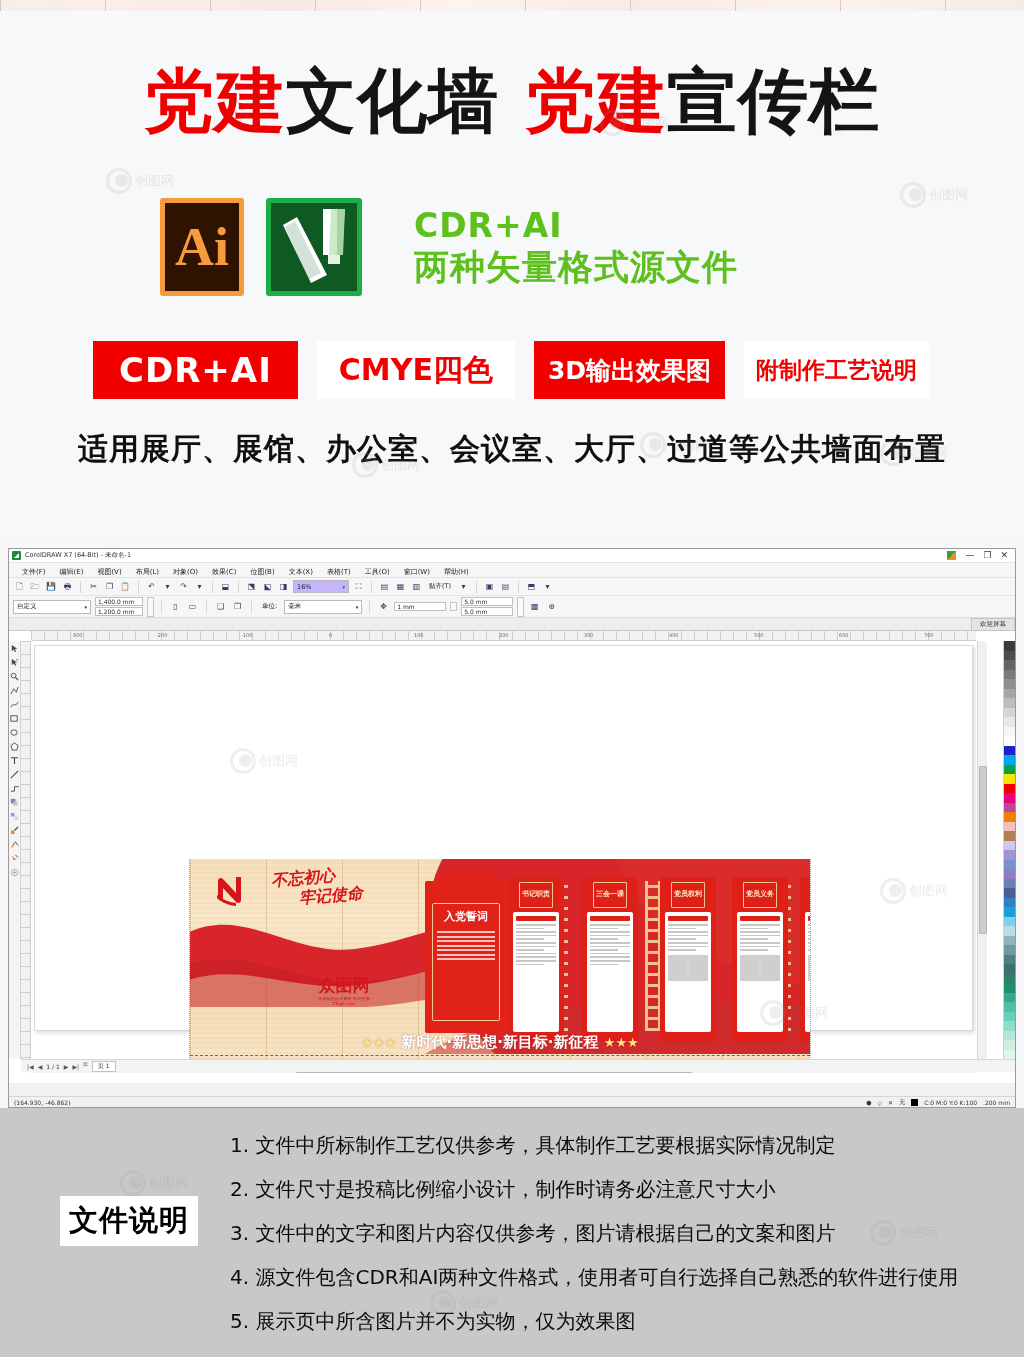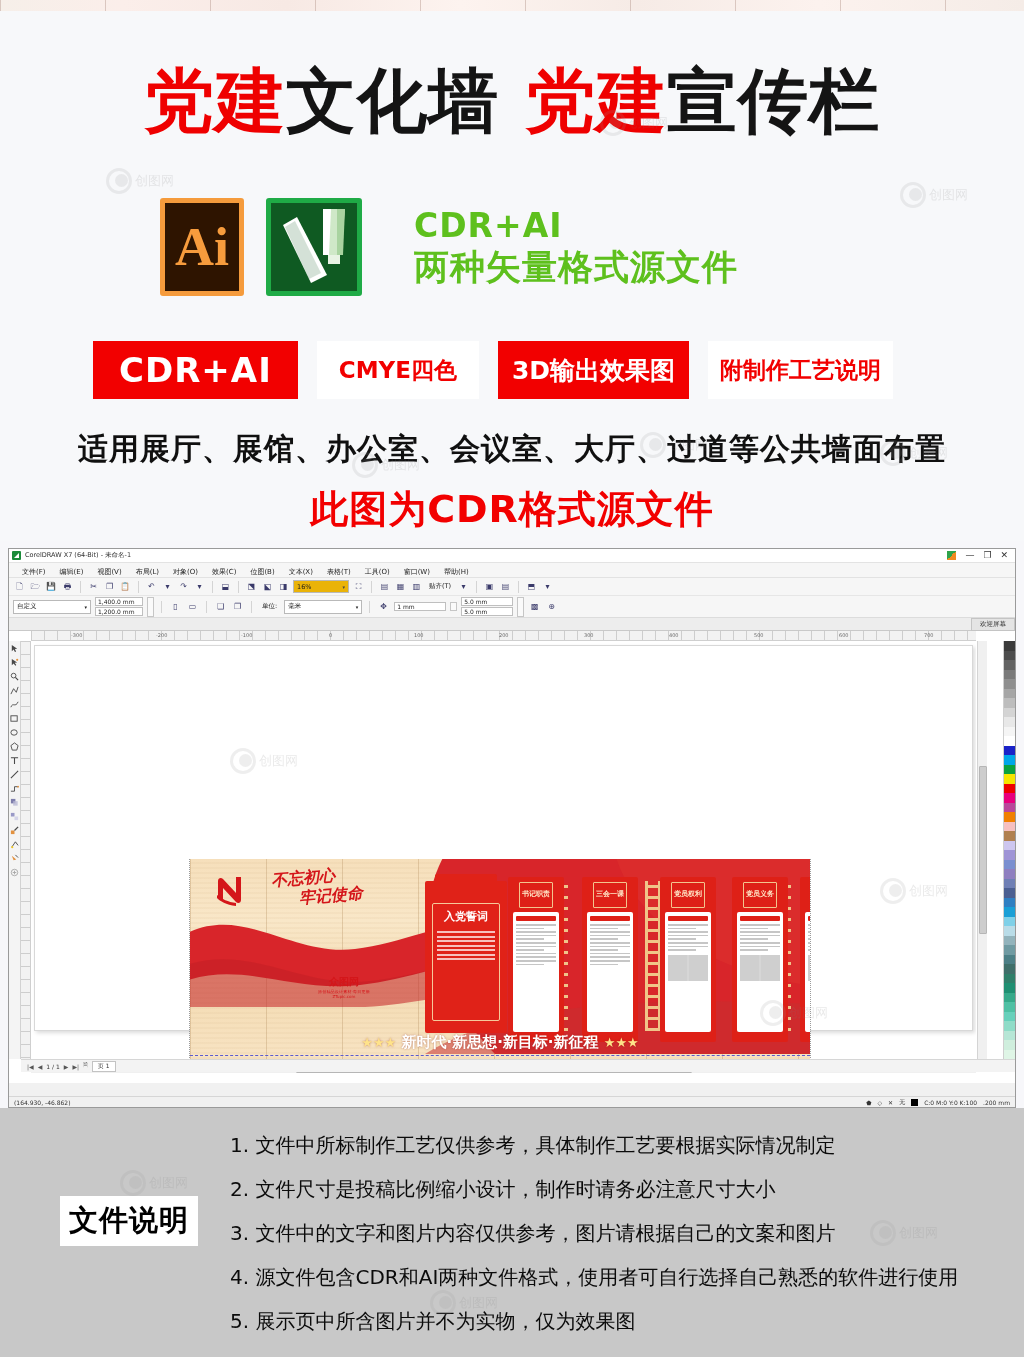--- a/index.html
+++ b/index.html
@@ -90,21 +90,21 @@
   .chip {
     display: flex; align-items: center; justify-content: center;
     height: 58px; padding: 0 16px;
     font-weight: 700;
     font-family: "DejaVu Sans", sans-serif;
     white-space: nowrap;
   }
   .chip.filled { background: #f20000; color: #ffffff; }
   .chip.outline { background: #ffffff; color: #f20000; }
   .chip.c1 { font-size: 34px; padding: 0 26px; letter-spacing: 1px; }
-  .chip.c2 { font-size: 23px; padding: 0 22px; }
+  .chip.c2 { font-size: 30px; padding: 0 22px; }
   .chip.c3 { font-size: 25px; padding: 0 14px; }
   .chip.c4 { font-size: 23px; padding: 0 12px; }
 
   .scene-line {
     position: absolute; left: 0; top: 418px; width: 1024px;
     text-align: center;
     color: #101010; font-weight: 700; font-size: 30px;
     letter-spacing: 1px; white-space: nowrap;
     font-family: "DejaVu Sans", sans-serif;
   }
@@ -159,21 +159,21 @@
     display: flex; align-items: center; gap: 3px;
     padding: 0 4px; border-bottom: 1px solid #e6e6e6;
   }
   .tb-btn {
     width: 13px; height: 13px;
     display: flex; align-items: center; justify-content: center;
     font-size: 8px; color: #3a3a6a;
   }
   .tb-sep { width: 1px; height: 12px; background: #d4d4d4; margin: 0 3px; }
   .tb-combo {
-    height: 13px; min-width: 56px; background: #eab308;
+    height: 13px; min-width: 56px; background: #c4b5fd;
     border: 1px solid #b9b9b9; font-size: 6.5px;
     display: flex; align-items: center; padding: 4px 3px;
     position: relative;
   }
   .tb-combo .caret { margin-left: auto; font-size: 5px; color: #444; }
   .tb-label { font-size: 6.5px; padding: 0 3px; white-space: nowrap; }
 
   .propbar {
     height: 22px; background: #f6f6f6;
     display: flex; align-items: center; gap: 4px;
@@ -294,21 +294,21 @@
   .slogan .s1 { font-size: 16px; }
   .slogan .s2 { font-size: 16px; margin-left: 26px; display: block; }
 
   .zt-logo {
     position: absolute; left: 128px; top: 118px;
     display: flex; flex-direction: column; align-items: center;
     color: #d4161a;
   }
   .zt-logo .zt-main { display: flex; align-items: center; gap: 2px; }
   .zt-logo .zt-g {
-    font-size: 10px; font-weight: 700; line-height: 1;
+    font-size: 17px; font-weight: 700; line-height: 1;
     font-family: "DejaVu Sans", sans-serif;
   }
   .zt-logo .zt-sub { font-size: 4px; margin-top: 2px; letter-spacing: .2px; }
   .zt-logo .zt-sub2 { font-size: 4px; }
 
   .bottom-slogan {
     position: absolute; left: 0; bottom: 12px; width: 100%;
     text-align: center;
     color: #ffffff; font-weight: 700; font-size: 15px;
     text-shadow: 0 0 2px rgba(130,20,10,.5);
@@ -507,21 +507,20 @@
   </div>
 
   <div class="chips">
     <div class="chip filled c1">CDR+AI</div>
     <div class="chip outline c2">CMYE四色</div>
     <div class="chip filled c3">3D输出效果图</div>
     <div class="chip outline c4">附制作工艺说明</div>
   </div>
 
   <div class="scene-line">适用展厅、展馆、办公室、会议室、大厅、过道等公共墙面布置</div>
-  <div class="cdr-line">此图为CDR格式源文件</div>
 </div>
 
 <div class="cdr-window">
 
   <div class="titlebar">
     <div class="app-icon"></div>
     <div class="title-text">CorelDRAW X7 (64-Bit) - 未命名-1</div>
     <div class="win-btns">
       <div class="win-color"></div>
       <div class="win-btn">—</div>

